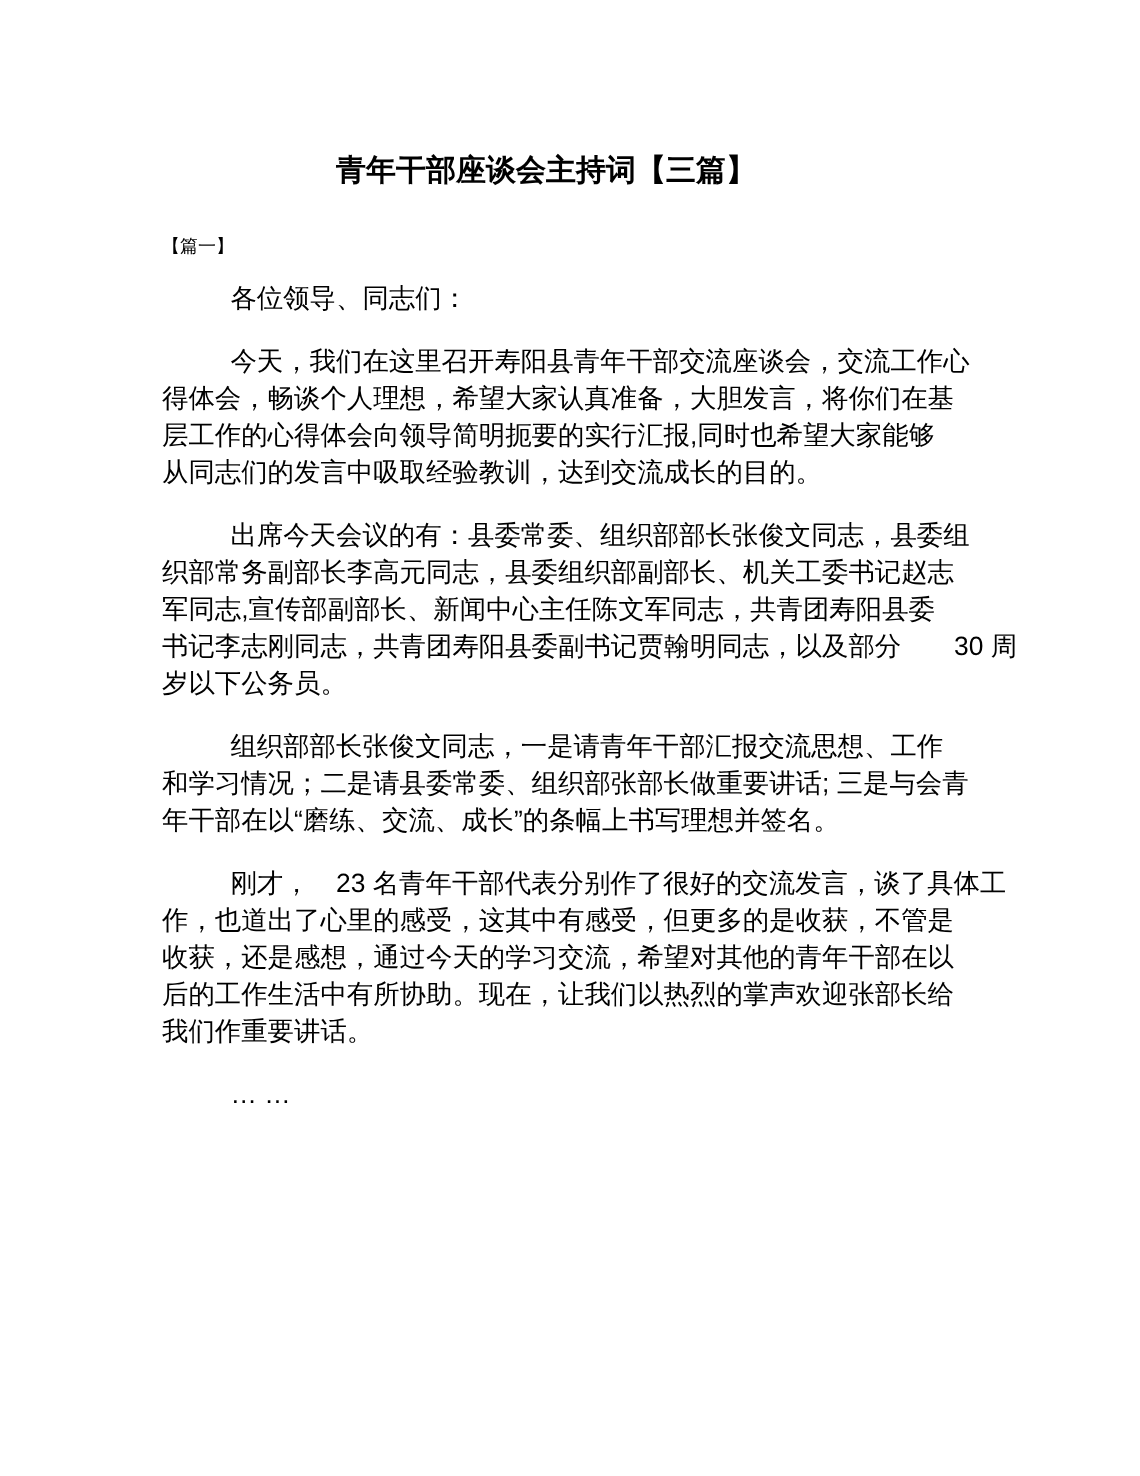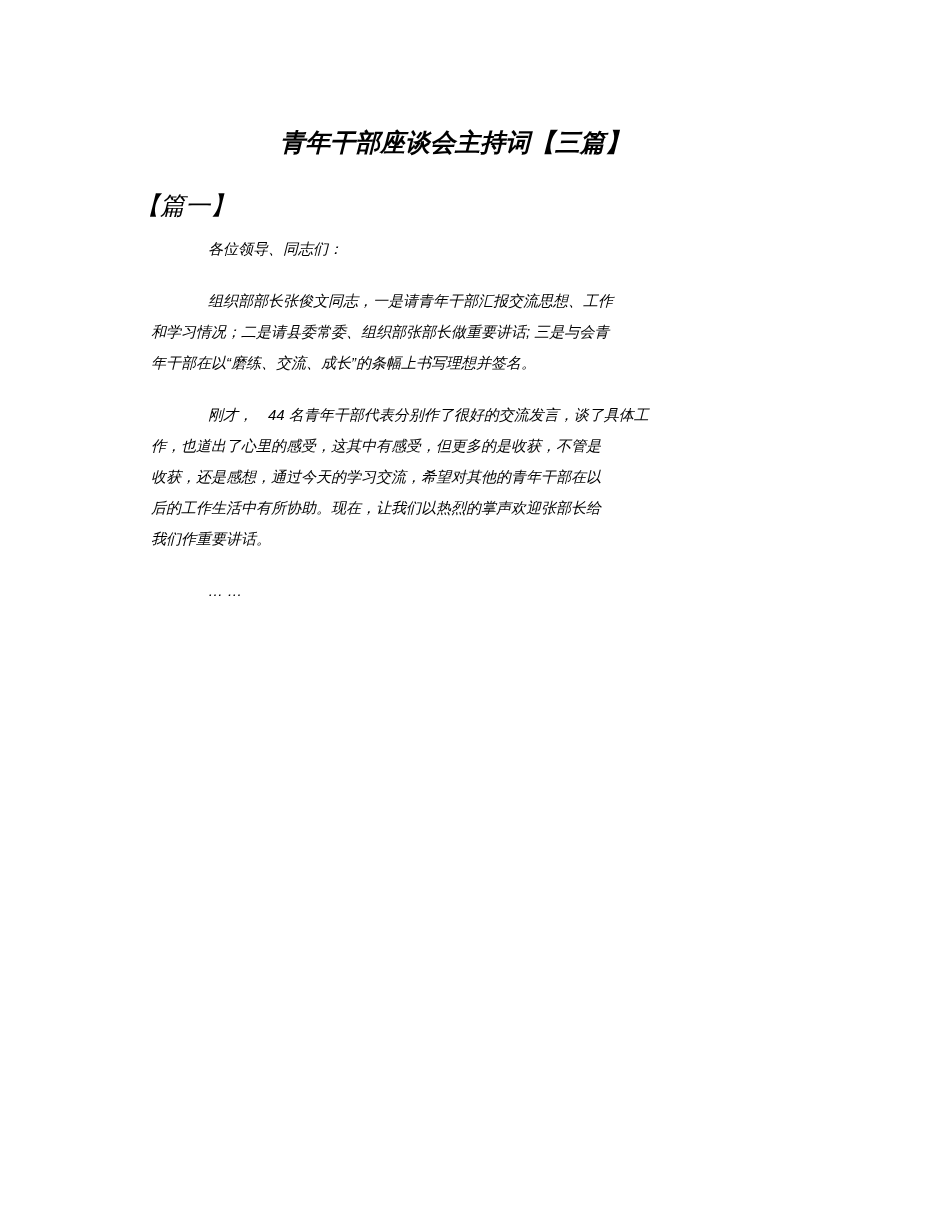--- a/index.html
+++ b/index.html
@@ -8,69 +8,77 @@
     background: #ffffff;
   }
   .page {
     position: relative;
     width: 950px;
     height: 1230px;
     background: #ffffff;
     overflow: hidden;
     font-family: "Liberation Sans", "DejaVu Sans", sans-serif;
     color: #000000;
-    font-style: italic;
   }
   .content {
     position: absolute;
     left: 135px;
     top: 126px;
     width: 760px;
   }
   .doc-title {
     width: 640px;
     margin: 0 0 32px 0;
     text-align: center;
     font-size: 25px;
     font-weight: bold;
     line-height: 32px;
     white-space: nowrap;
   }
   .section-heading {
-    font-size: 25px;
+    font-size: 15px;
     line-height: 31px;
     margin: 0 0 12px 0;
   }
   .para {
-    font-size: 15px;
+    font-size: 22px;
     line-height: 31px;
-    margin: 0 0 21px 16px;
+    margin: 0 0 21px 0;
     text-indent: 57px;
     white-space: pre-line; 
   }
 </style>
 </head>
 <body>
 
 <div class="page">
   <div class="content">
     <h1 class="doc-title">青年干部座谈会主持词【三篇】</h1>
 
     <div class="section-heading">【篇一】</div>
 
     <p class="para">各位领导、同志们：</p>
 
+    <p class="para">今天，我们在这里召开寿阳县青年干部交流座谈会，交流工作心
+得体会，畅谈个人理想，希望大家认真准备，大胆发言，将你们在基
+层工作的心得体会向领导简明扼要的实行汇报,同时也希望大家能够
+从同志们的发言中吸取经验教训，达到交流成长的目的。</p>
 
+    <p class="para">出席今天会议的有：县委常委、组织部部长张俊文同志，县委组
+织部常务副部长李高元同志，县委组织部副部长、机关工委书记赵志
+军同志,宣传部副部长、新闻中心主任陈文军同志，共青团寿阳县委
+书记李志刚同志，共青团寿阳县委副书记贾翰明同志，以及部分　　30 周
+岁以下公务员。</p>
 
     <p class="para">组织部部长张俊文同志，一是请青年干部汇报交流思想、工作
 和学习情况；二是请县委常委、组织部张部长做重要讲话; 三是与会青
 年干部在以“磨练、交流、成长”的条幅上书写理想并签名。</p>
 
 
-    <p class="para">刚才，　44 名青年干部代表分别作了很好的交流发言，谈了具体工
+    <p class="para">刚才，　23 名青年干部代表分别作了很好的交流发言，谈了具体工
 作，也道出了心里的感受，这其中有感受，但更多的是收获，不管是
 收获，还是感想，通过今天的学习交流，希望对其他的青年干部在以
 后的工作生活中有所协助。现在，让我们以热烈的掌声欢迎张部长给
 我们作重要讲话。</p>
 
     <p class="para">… …</p>
   </div>
 </div>
 
 </body></html>

